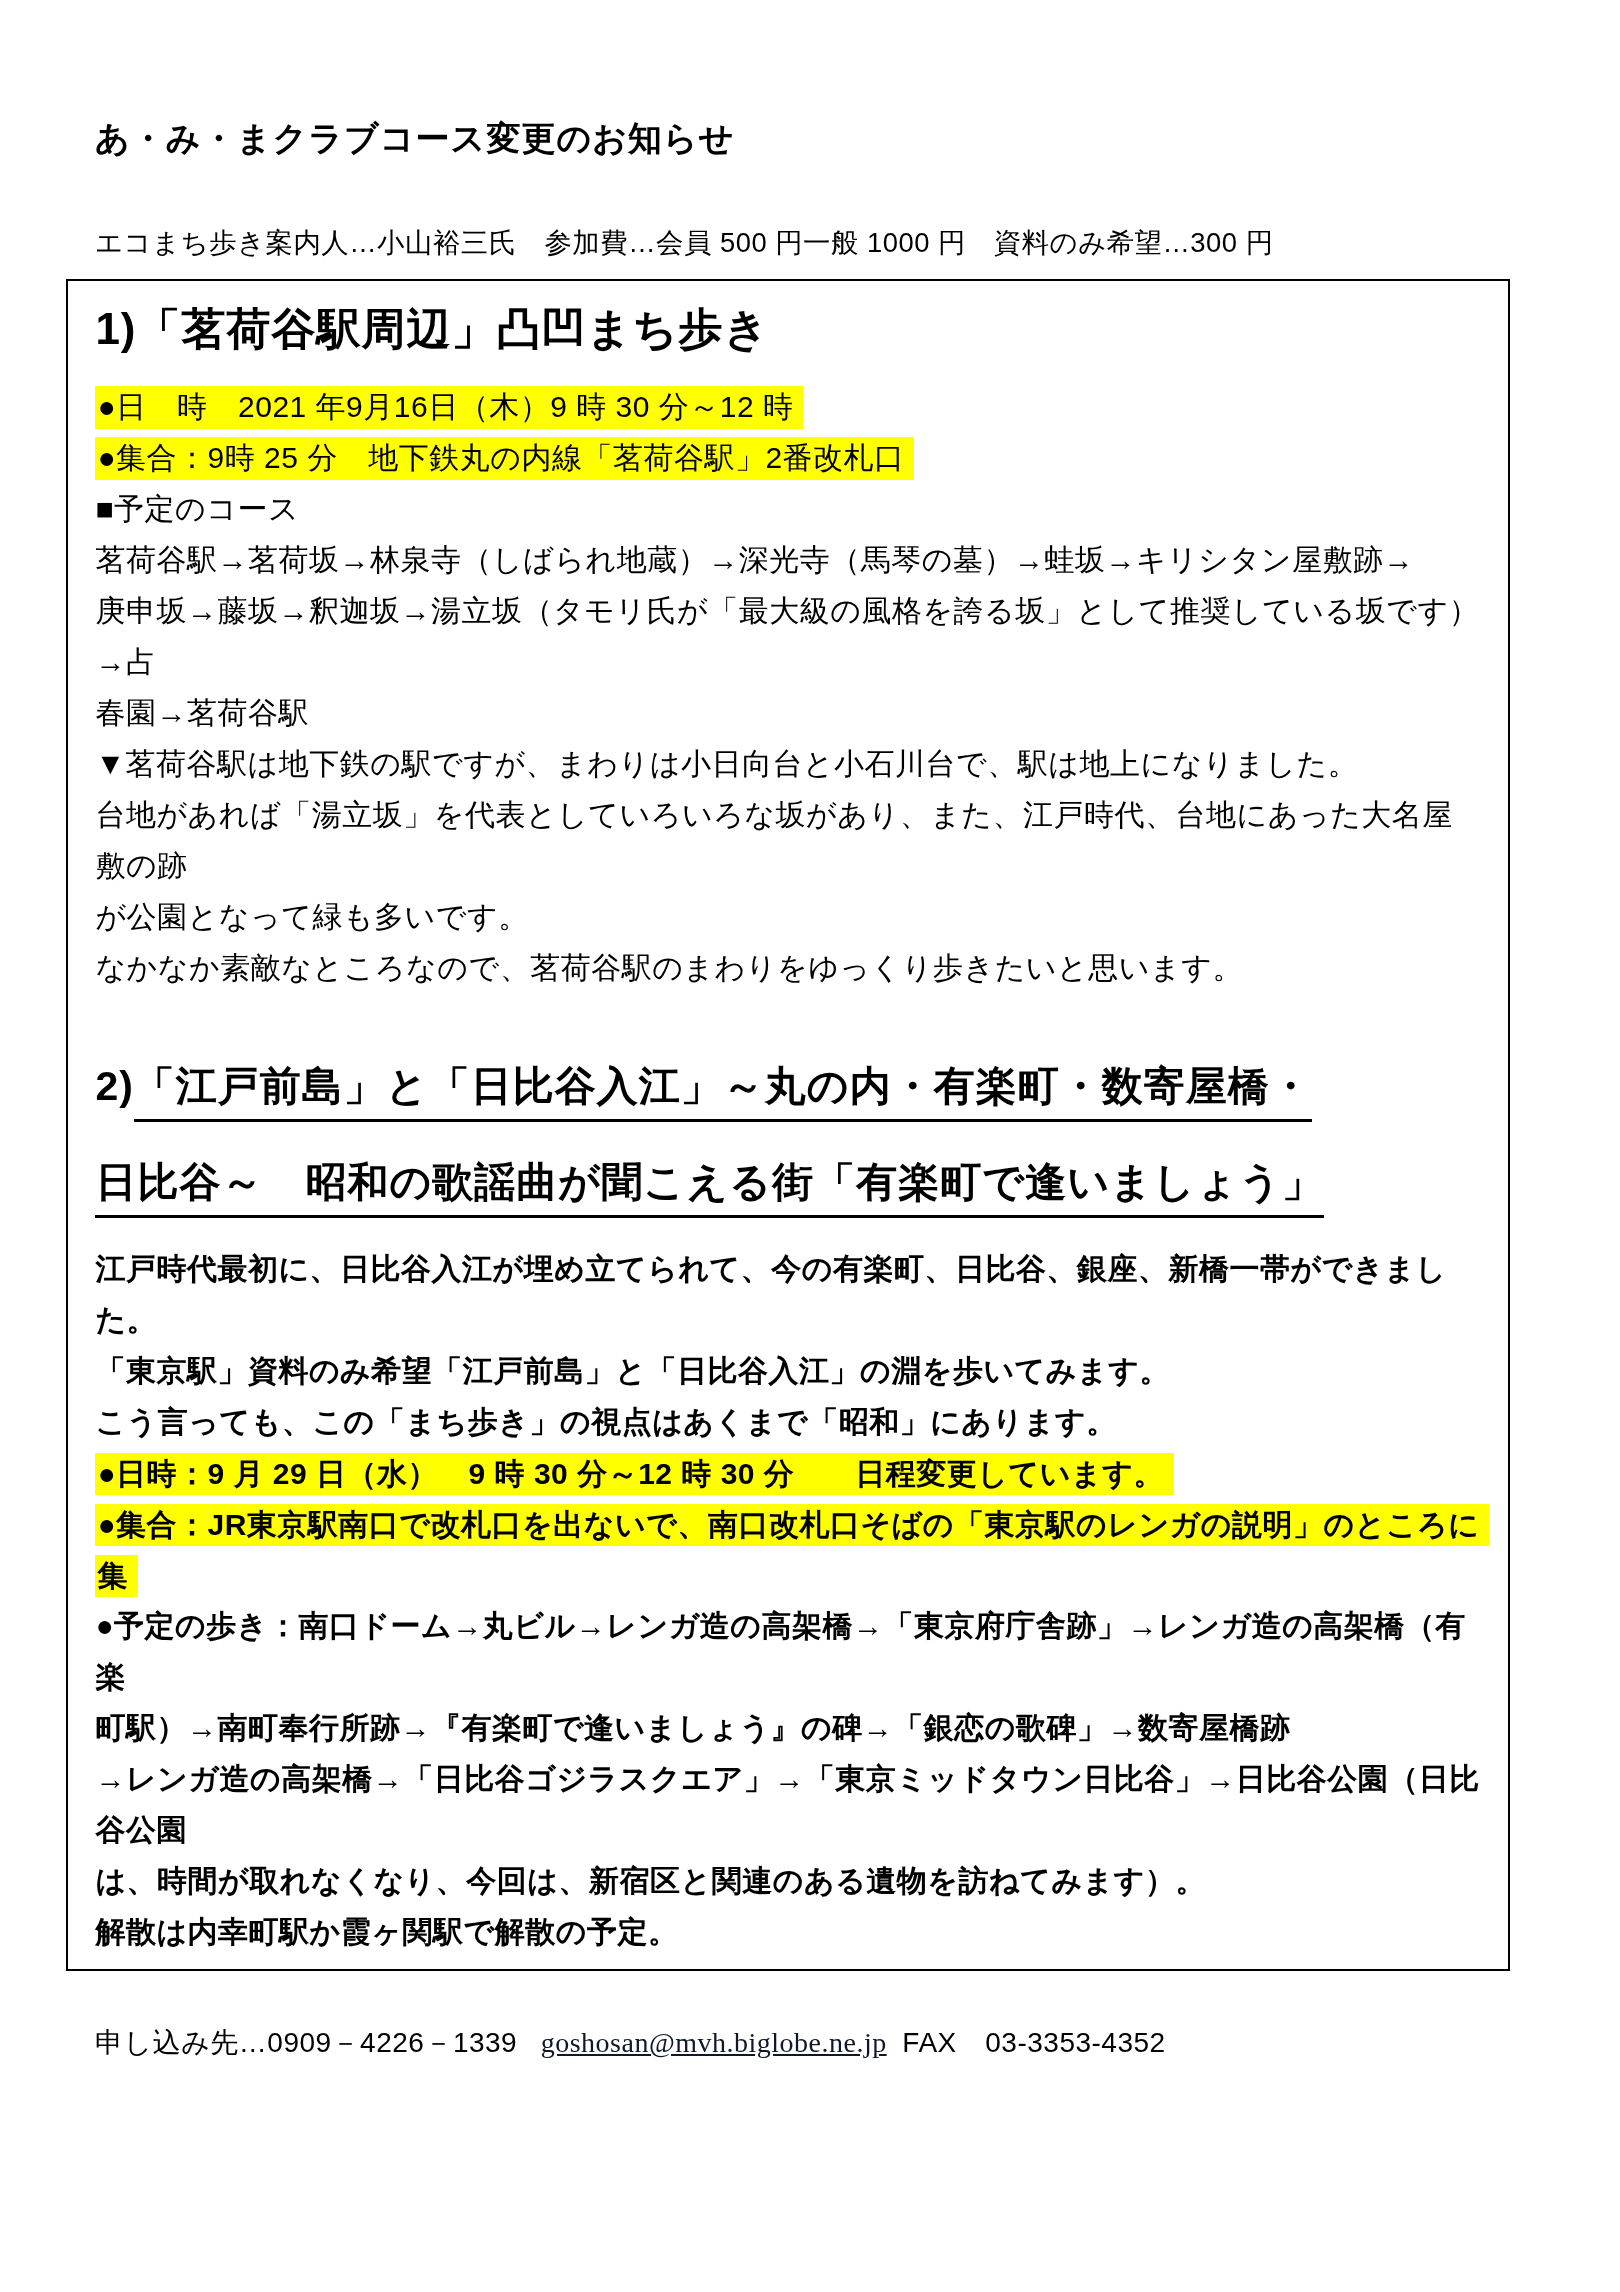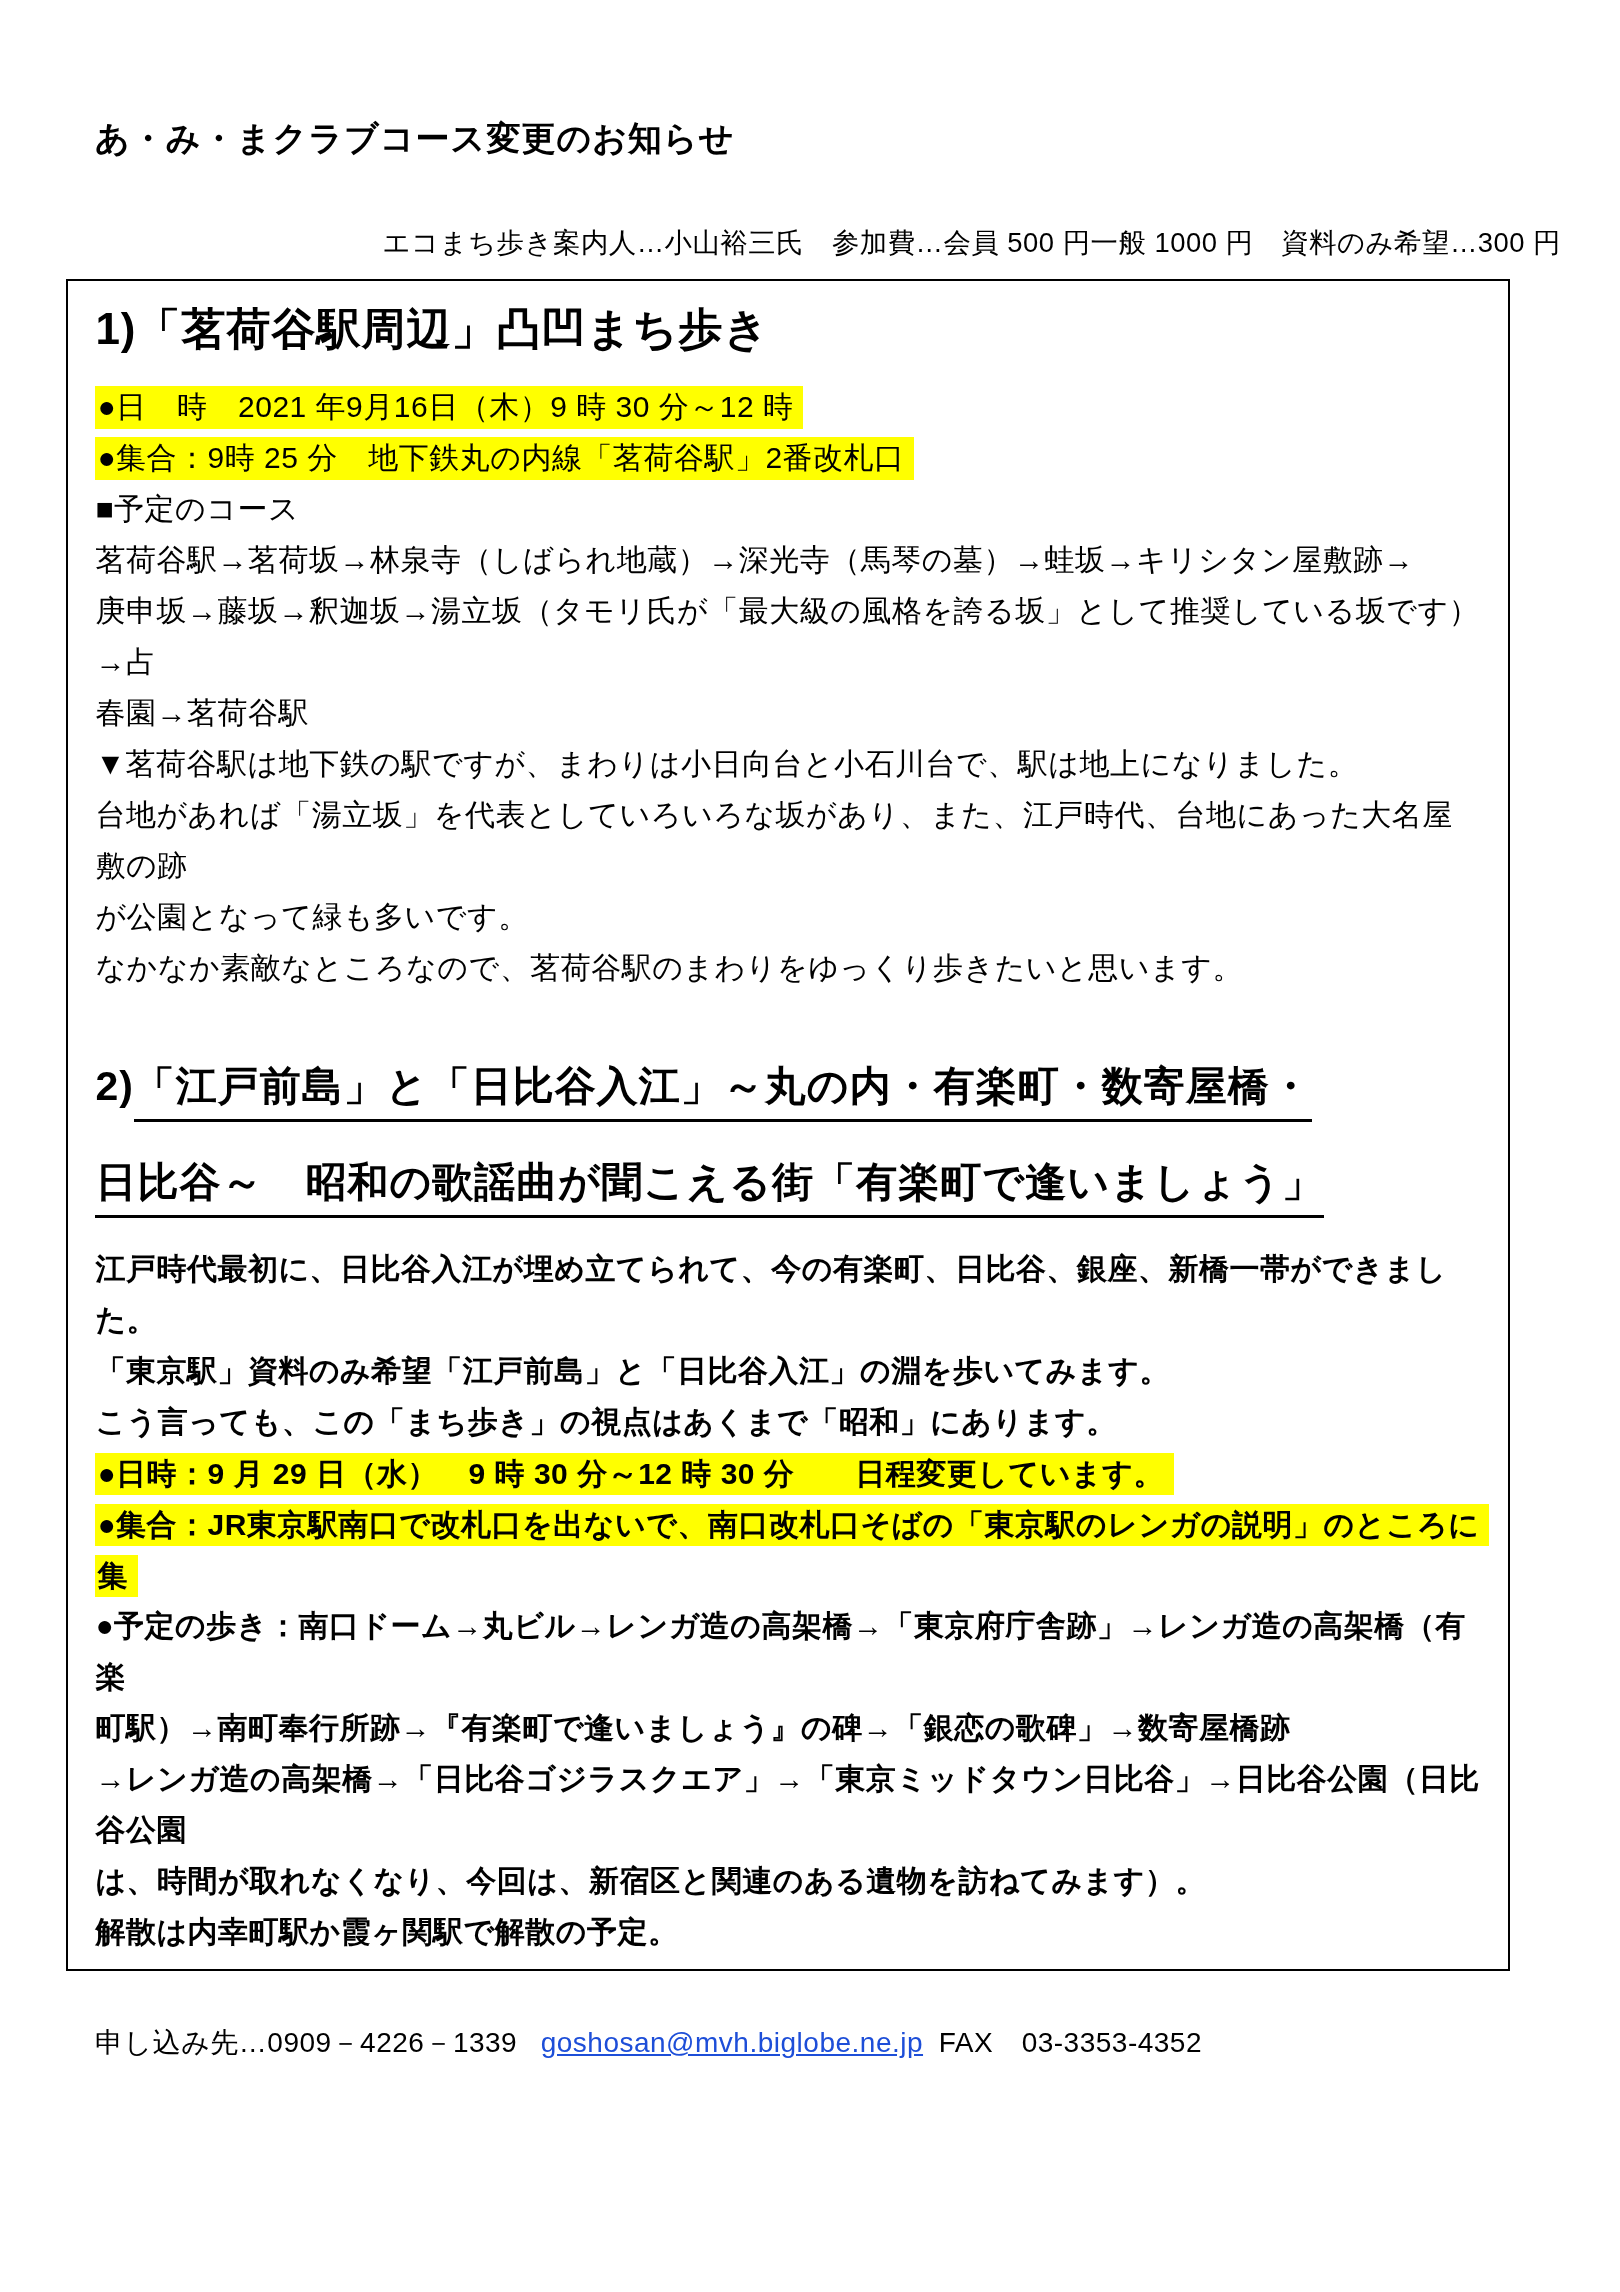--- a/index.html
+++ b/index.html
@@ -15,21 +15,20 @@
   .doc-title {
     margin: 116px 0 0 95px;
     font-size: 34px;
     font-weight: bold;
     letter-spacing: 1px;
   }
   .info-line {
     margin: 63px 59px 17.6px 95px;
     font-size: 27.4px;
     letter-spacing: 0.5px;
-    text-align: right;
   }
   .box {
     margin-left: 66px;
     width: 1444px;
     box-sizing: border-box;
     border: 2px solid #000000;
     padding: 9.8px 27.4px 11.8px 27.4px;
   }
   .s1-heading {
     font-size: 44px;
@@ -60,24 +59,25 @@
     border-bottom: 3.9px solid #000000;
     padding-bottom: 9.8px;
   }
   .s2-body { margin-top: 13.7px; font-weight: bold; }
   .footer-line {
     margin: 53px 0 0 95px;
     font-size: 28px;
     letter-spacing: 0.5px;
   }
   .email-link {
-    color: #1d4ed8;
+    color: #0f172a;
     text-decoration: underline;
     margin: 0 15.7px 0 23.5px;
     cursor: pointer;
+    font-family: Liberation Serif, serif;
   }
 </style>
 </head>
 <body>
 
 <div class="page">
 
   <h1 class="doc-title">あ・み・まクラブコース変更のお知らせ</h1>
 
   <p class="info-line">エコまち歩き案内人…小山裕三氏　参加費…会員 500 円一般 1000 円　資料のみ希望…300 円</p>

